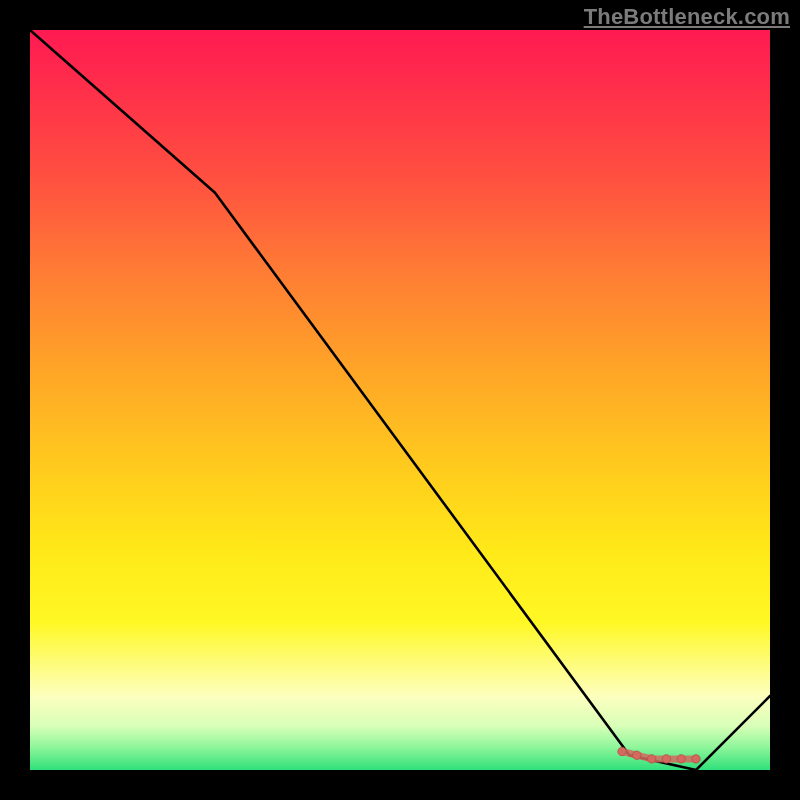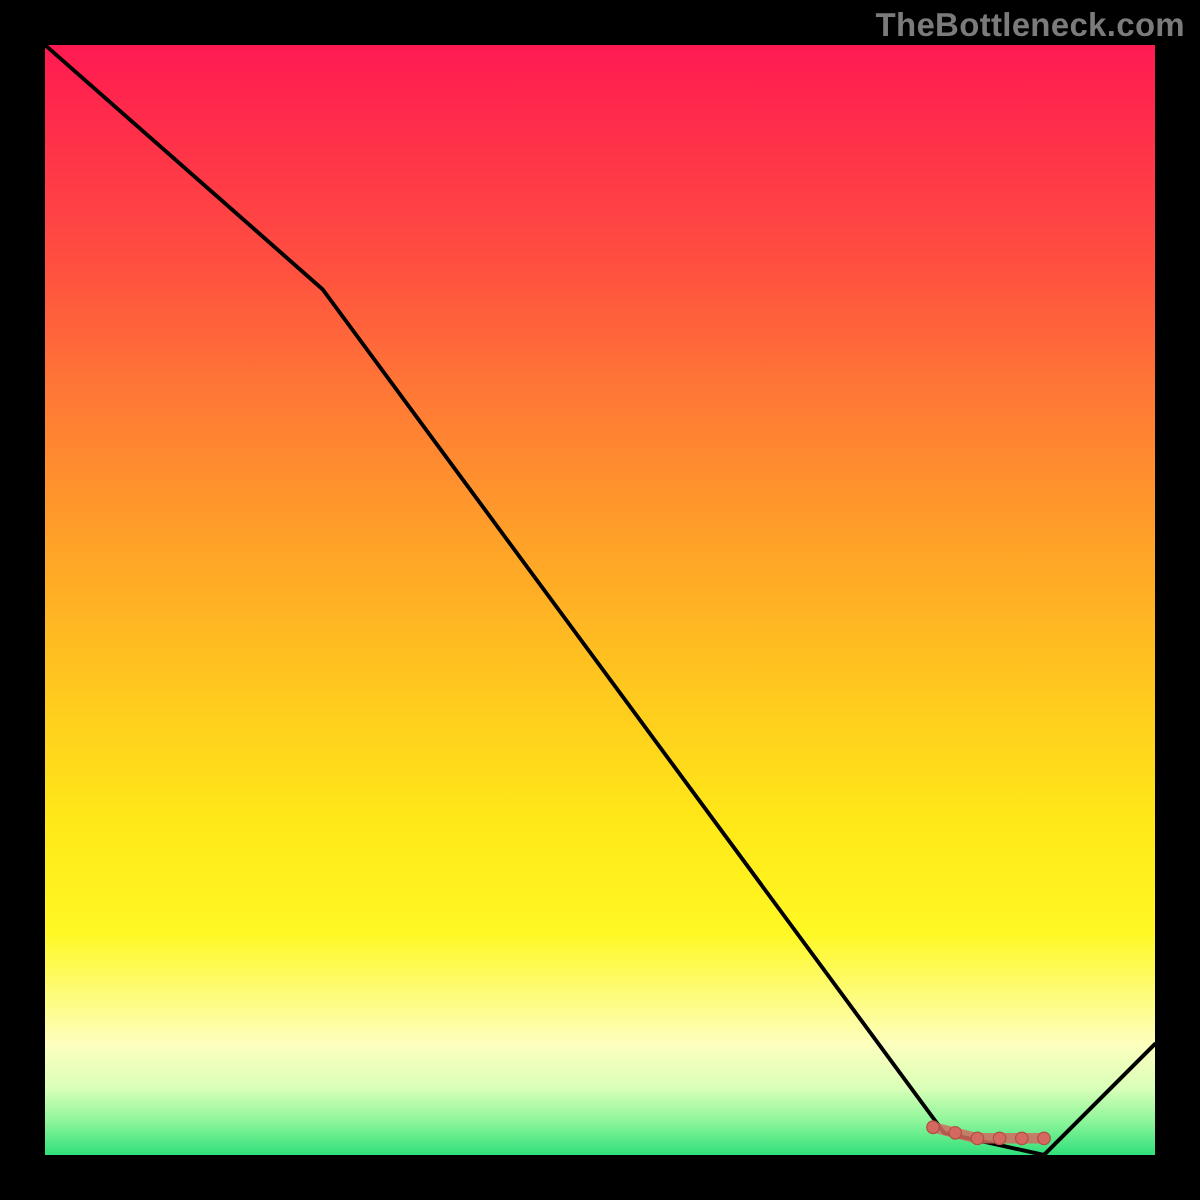--- a/index.html
+++ b/index.html
@@ -55,20 +55,21 @@
   }
   .watermark {
     position: absolute;
     top: 4px;
     right: 10px;
     color: #7b7b7b;
     font-size: 22px;
     font-weight: 600;
     letter-spacing: 0.2px;
     user-select: none;
+    text-decoration: underline;
   }
 </style>
 </head>
 <body>
 
 <div class="stage">
 
   <div class="plot-area">
     <div class="gradient-bg"></div>
 

